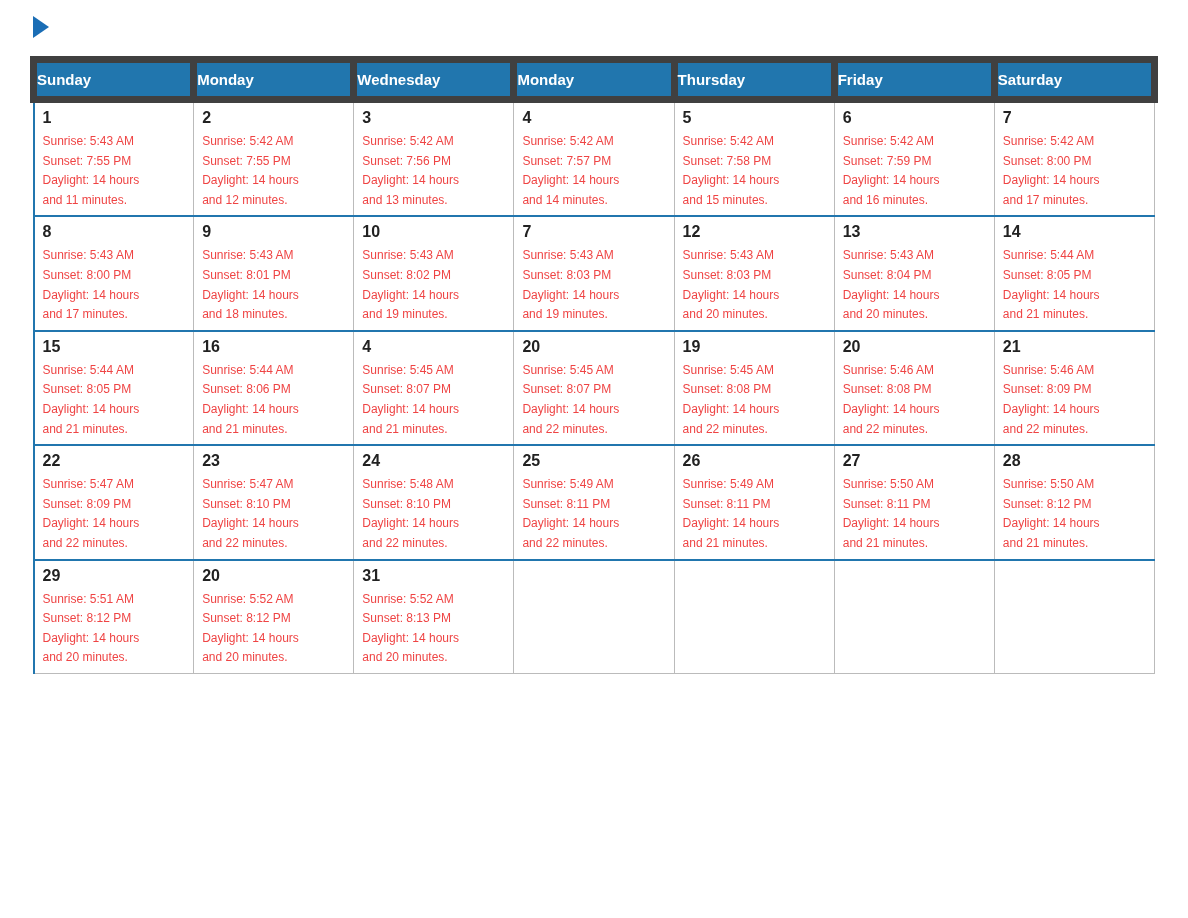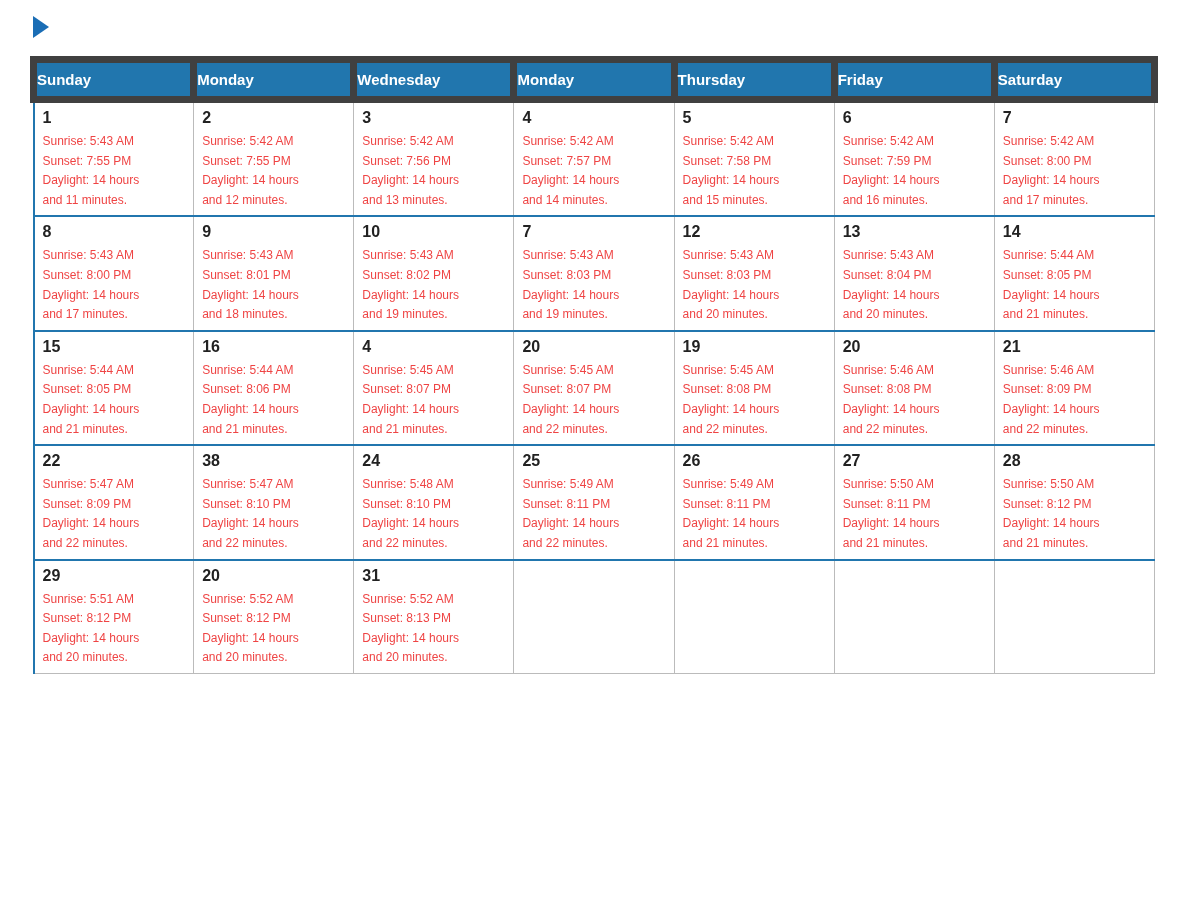--- a/index.html
+++ b/index.html
@@ -224,21 +224,21 @@
         <span class="day-number">21</span>
         <span class="day-info">Sunrise: 5:46 AM<br>Sunset: 8:09 PM<br>Daylight: 14 hours<br>and 22 minutes.</span>
       </td>
       </tr>
       <tr>
         <td>
         <span class="day-number">22</span>
         <span class="day-info">Sunrise: 5:47 AM<br>Sunset: 8:09 PM<br>Daylight: 14 hours<br>and 22 minutes.</span>
       </td>
         <td>
-        <span class="day-number">38</span>
+        <span class="day-number">23</span>
         <span class="day-info">Sunrise: 5:47 AM<br>Sunset: 8:10 PM<br>Daylight: 14 hours<br>and 22 minutes.</span>
       </td>
         <td>
         <span class="day-number">24</span>
         <span class="day-info">Sunrise: 5:48 AM<br>Sunset: 8:10 PM<br>Daylight: 14 hours<br>and 22 minutes.</span>
       </td>
         <td>
         <span class="day-number">25</span>
         <span class="day-info">Sunrise: 5:49 AM<br>Sunset: 8:11 PM<br>Daylight: 14 hours<br>and 22 minutes.</span>
       </td>

